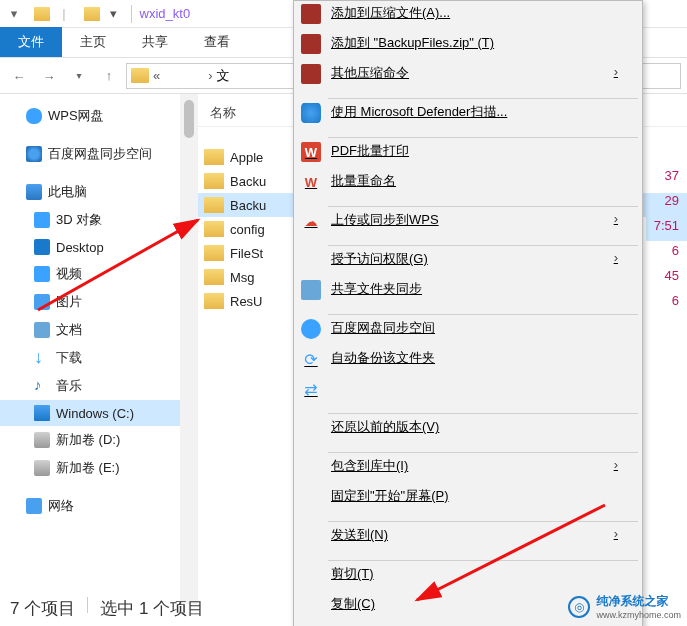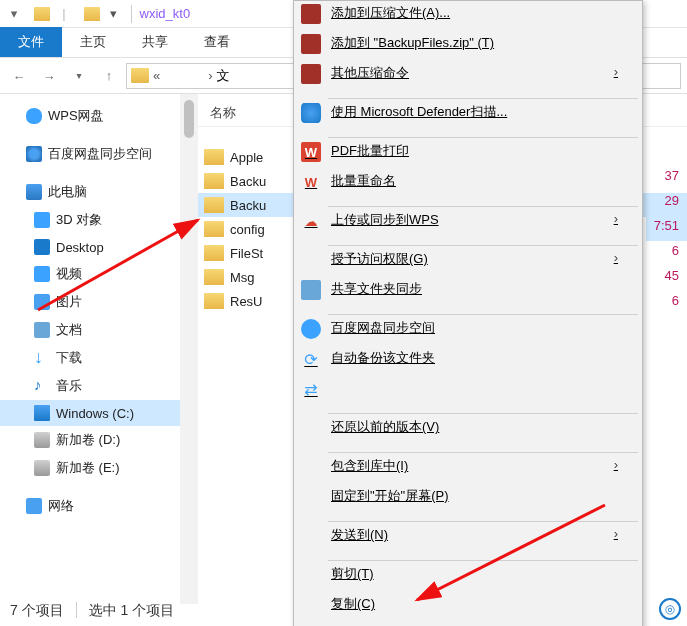--- a/index.html
+++ b/index.html
@@ -57,21 +57,21 @@
     .content { flex: 1; padding-top: 6px; }
     .col-header { padding: 4px 12px; color: #444; border-bottom: 1px solid #eee; }
     .file-row { display: flex; align-items: center; gap: 6px; padding: 4px 6px; color: #222; }
     .file-row.selected { background: #cde8ff; }
     .file-folder-ic { width: 20px; height: 16px; background: linear-gradient(#f7d774,#e8b84a); border-radius: 1px 1px 0 0; }
     .time-col { position:absolute; right:0; top:166px; color:#be185d; }
     .time-row { height:25px; padding:2px 8px; text-align:right; }
     .time-row.selected { background:#cde8ff; }
 
     
-    .status { position: absolute; bottom: 6px; left: 10px; display: flex; align-items: flex-start; gap: 12px; color: #333; font-size: 14px; }
+    .status { position: absolute; bottom: 6px; left: 10px; display: flex; align-items: flex-start; gap: 12px; color: #333; font-size: 17px; }
     .status .sep { width:1px; height:16px; background:#ccc; }
 
     
     .ctx { position: absolute; top: 0; left: 293px; width: 350px; background: #f2f2f2; border: 1px solid #bbb; box-shadow: 2px 2px 6px rgba(0,0,0,.25); padding: 3px 2px; }
     .ctx-item { display: flex; align-items: flex-start; height: 30px; padding: 0 22px 0 5px; gap: 10px; position: relative; text-decoration: underline; }
     .ctx-ic { width: 20px; height: 20px; flex: none; display:flex; align-items:center; justify-content:center; font-size:13px; }
     .ctx-label { flex: 1; color: #000; font-size: 13px; white-space: nowrap; }
     .ctx-arrow { color: #444; }
     .ctx-sep { height: 1px; background: #d0d0d0; margin: 4px 2px 4px 32px; }
     .ic-book { background:#a03028; border-radius:2px; }
@@ -352,13 +352,17 @@
   <defs>
       <marker id="ah2" markerWidth="10" markerHeight="10" refX="8" refY="3" orient="auto">
         <path d="M0,0 L0,6 L9,3 z" fill="#e11"></path>
       </marker>
     </defs>
   <line x1="200" y1="10" x2="12" y2="105" stroke="#e11" stroke-width="3" marker-end="url(#ah2)"></line>
 </svg>
 
 <div class="watermark">
   <span class="wm-ic">◎</span>
+  <div>
+    <div style="font-weight:bold">纯净系统之家</div>
+    <div style="font-size:9px;color:#666">www.kzmyhome.com</div>
+  </div>
 </div>
 
 </body></html>

